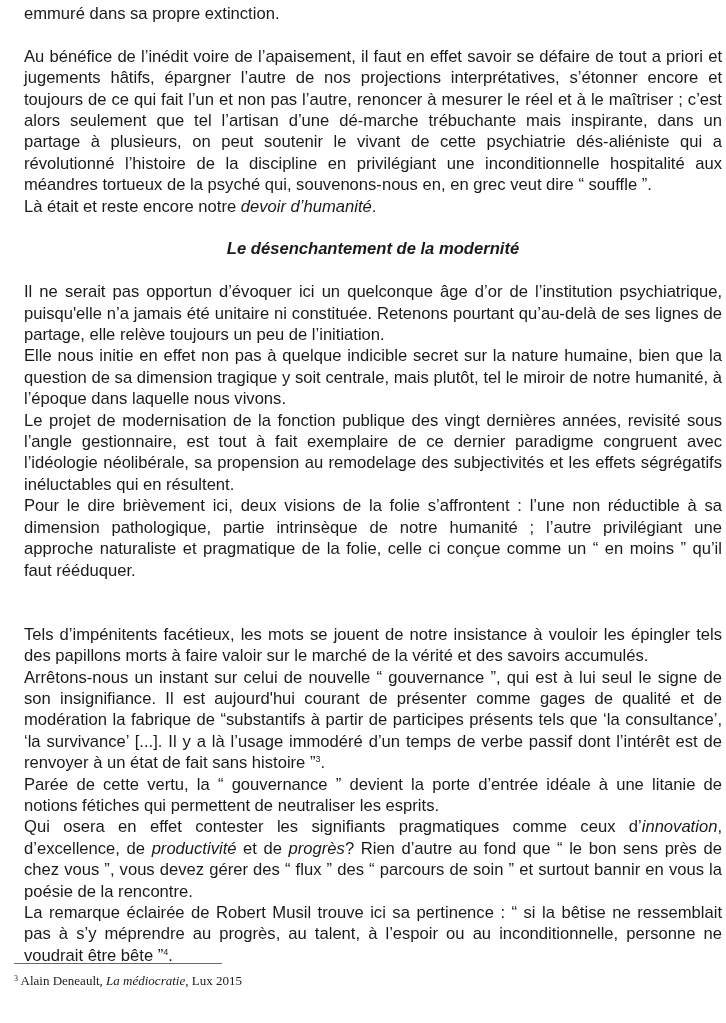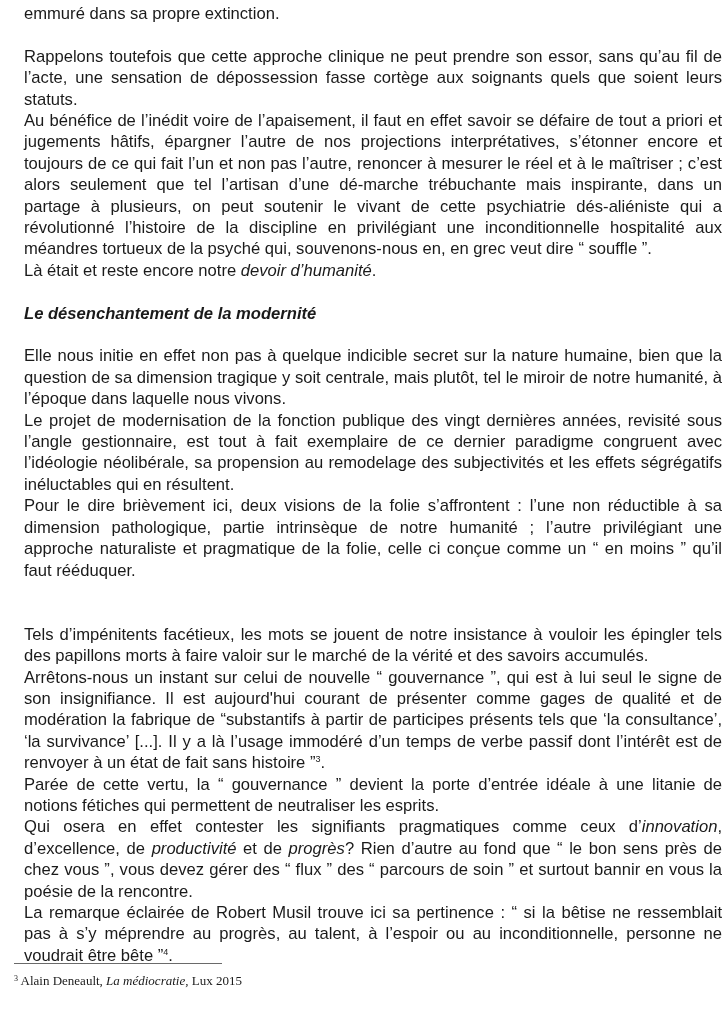--- a/index.html
+++ b/index.html
@@ -4,43 +4,43 @@
 <style>
   html, body { margin: 0; padding: 0; background: #ffffff; }
   body { width: 726px; height: 1023px; overflow: hidden; position: relative; }
   .page {
     position: absolute; left: 24px; top: 3px; width: 698px;
     font-family: Liberation Sans, sans-serif;
     font-size: 16.6px; line-height: 21.4px; color: #1a1a1a;
   }
   .p { margin: 0; text-align: justify; }
   .gap { height: 21.4px; }
-  .heading { margin: 0; font-weight: bold; font-style: italic; font-size: 16.6px; }
+  .heading { margin: 0; font-weight: bold; font-style: italic; font-size: 16.6px; text-align: center; }
   i { font-style: italic; }
   sup { font-size: 9px; vertical-align: 6px; line-height: 0; }
   .rule { position: absolute; left: 14px; top: 963px; width: 208px; height: 1px; background: #6a6a6a; }
   .footnotes {
     position: absolute; left: 14px; top: 972px;
     font-family: "Liberation Serif", "DejaVu Serif", serif;
     font-size: 13px; line-height: 18px; color: #1a1a1a;
   }
   .footnotes sup { font-size: 8px; vertical-align: 4px; }
 </style>
 </head>
 <body>
 
 <div class="page">
   <p class="p">emmuré dans sa propre extinction.</p>
   <div class="gap"></div>
-  <p class="p">Rappelons toutefois que cette approche clinique ne peut prendre son essor, sans qu’au fil de l’acte, une sensation de dépossession fasse cortège aux soignants quels que soient leurs statuts.</p>
   <p class="p">Au bénéfice de l’inédit voire de l’apaisement, il faut en effet savoir se défaire de tout a priori et jugements hâtifs, épargner l’autre de nos projections interprétatives, s’étonner encore et toujours de ce qui fait l’un et non pas l’autre, renoncer à mesurer le réel et à le maîtriser ; c’est alors seulement que tel l’artisan d’une dé-marche trébuchante mais inspirante, dans un partage à plusieurs, on peut soutenir le vivant de cette  psychiatrie dés-aliéniste qui a révolutionné l’histoire de la discipline en privilégiant une inconditionnelle hospitalité aux méandres tortueux de la psyché qui, souvenons-nous en, en grec veut dire “ souffle ”.</p>
   <p class="p"><span>Là était et reste encore notre </span><i>devoir d’humanité</i><span>.</span></p>
   <div class="gap"></div>
   <p class="heading">Le désenchantement de la modernité</p>
   <div class="gap"></div>
+  <p class="p">Il ne serait pas opportun d’évoquer ici un quelconque âge d’or de l’institution psychiatrique, puisqu'elle n’a jamais été unitaire ni constituée. Retenons pourtant qu’au-delà de ses lignes de partage, elle relève toujours un peu de l’initiation.</p>
   <p class="p">Elle nous initie en effet non pas à quelque indicible secret sur la nature humaine, bien que la question de sa dimension tragique y soit centrale, mais plutôt, tel le miroir de notre humanité, à l’époque dans laquelle nous vivons.</p>
   <p class="p">Le projet de modernisation de la fonction publique des vingt dernières années, revisité sous l’angle gestionnaire, est tout à fait exemplaire de ce dernier paradigme congruent avec l’idéologie néolibérale, sa propension au remodelage des subjectivités et les effets ségrégatifs inéluctables qui en résultent.</p>
   <p class="p">Pour le dire brièvement ici, deux visions de la folie s’affrontent : l’une non réductible à sa dimension pathologique, partie intrinsèque de notre humanité ; l’autre privilégiant une approche naturaliste et pragmatique de la folie, celle ci conçue comme un “ en moins ” qu’il faut rééduquer.</p>
   <div class="gap"></div>
   <div class="gap"></div>
   <p class="p">Tels d’impénitents facétieux, les mots se jouent de notre insistance à vouloir les épingler tels des papillons morts à faire valoir sur le marché de la vérité et des savoirs accumulés.</p>
   <p class="p"><span>Arrêtons-nous un instant sur celui de nouvelle “ gouvernance ”, qui est à lui seul le signe de son insignifiance. Il est aujourd'hui courant de présenter comme gages de qualité et de modération la fabrique de “substantifs à partir de participes présents tels que ‘la consultance’, ‘la survivance’ [...]. Il y a là l’usage immodéré d’un temps de verbe passif dont l’intérêt est de renvoyer à un état de fait sans histoire ”</span><sup>3</sup><span>.</span></p>
   <p class="p">Parée de cette vertu, la “ gouvernance ” devient la porte d’entrée idéale à une litanie de notions fétiches qui permettent de neutraliser les esprits.</p>
   <p class="p"><span>Qui osera en effet contester les signifiants pragmatiques comme ceux d’</span><i>innovation</i><span>, d’</span><span>excellence</span><span>, de </span><i>productivité</i><span> et de </span><i>progrès</i><span>?  Rien d’autre au fond que “ le bon sens près de chez vous ”, vous devez gérer des “ flux ” des “ parcours de soin ” et surtout bannir en vous la poésie de la rencontre.</span></p>
   <p class="p"><span>La remarque éclairée de Robert Musil trouve ici sa pertinence : “ si la bêtise ne ressemblait pas à s’y méprendre au progrès, au talent, à l’espoir ou au inconditionnelle, personne ne voudrait être bête ”</span><sup>4</sup><span>.</span></p>

